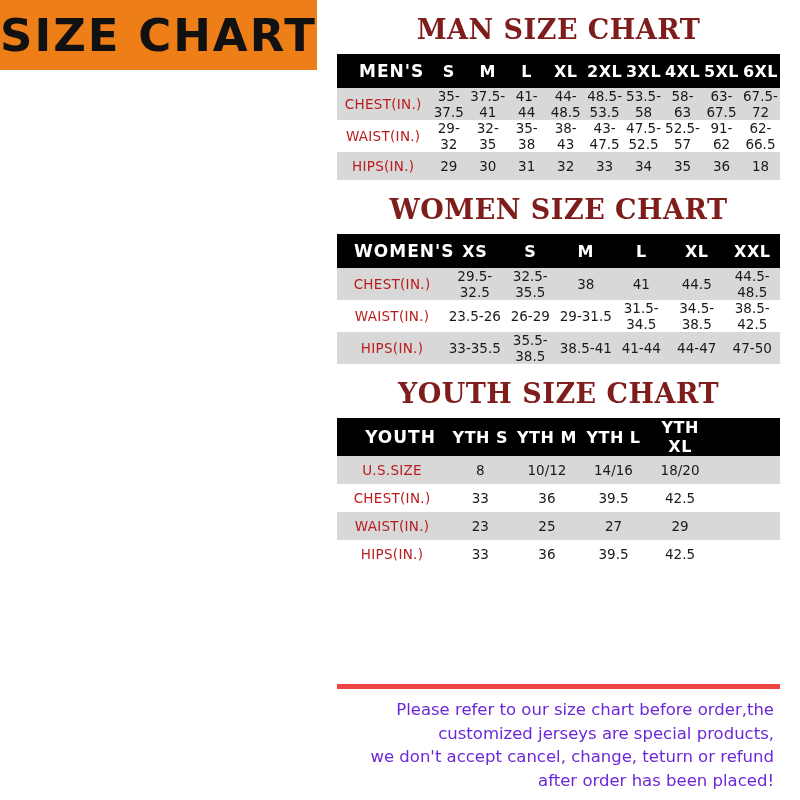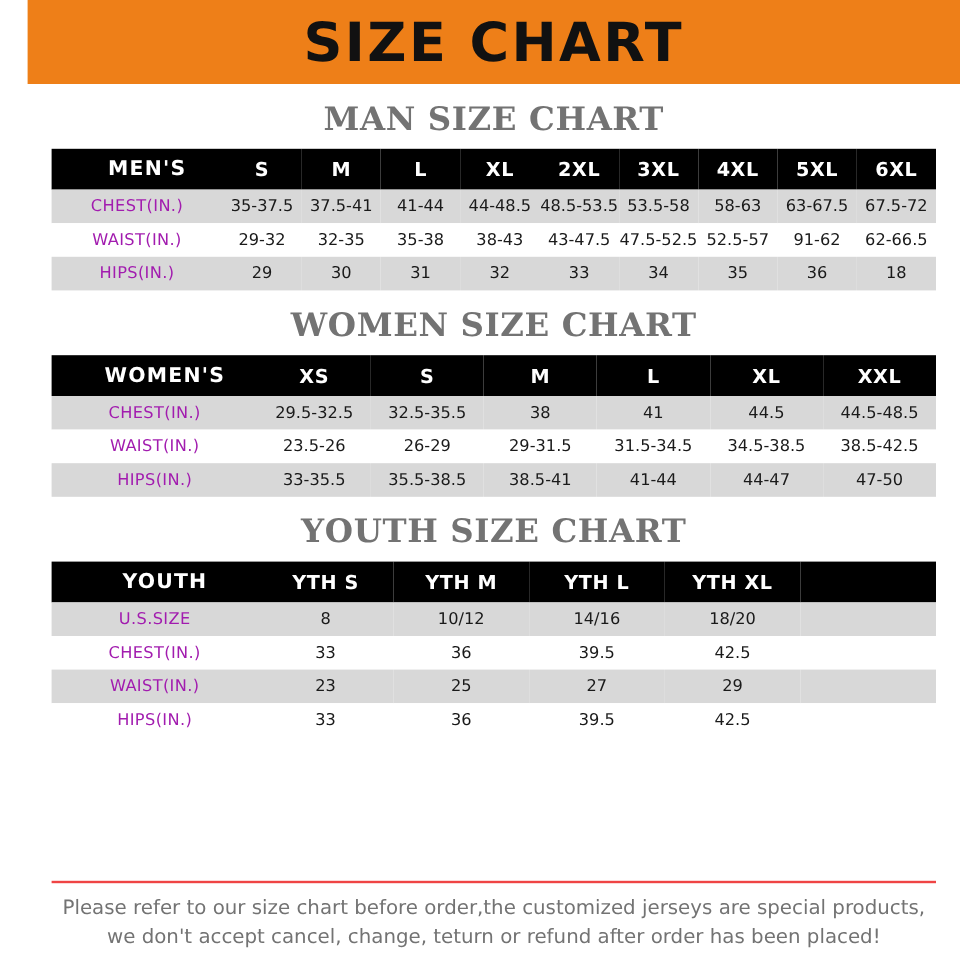--- a/index.html
+++ b/index.html
@@ -12,22 +12,20 @@
     background: #ffffff;
     font-family: "DejaVu Sans", sans-serif;
     overflow: hidden;
   }
   .page {
     position: relative;
     width: 800px;
     height: 800px;
     box-sizing: border-box;
     display: flex;
-    flex-direction: column;
-    padding-left: 23px;
   }
   .header-band {
     background: #ee7f18;
     height: 70px;
     display: flex;
     align-items: center;
     justify-content: center;
     flex: none;
   }
   .header-title {
@@ -46,21 +44,21 @@
     flex-direction: column;
   }
   .section {
     margin-top: 14px;
   }
   .section-title {
     text-align: center;
     font-family: "DejaVu Serif", serif;
     font-weight: bold;
     font-size: 27px;
-    color: #737373;
+    color: #7f1d1d;
     letter-spacing: 0.5px;
     margin-bottom: 9px;
   }
   table.size {
     border-collapse: collapse;
     width: 100%;
     table-layout: fixed;
   }
   table.size th,
   table.size td {
@@ -88,31 +86,31 @@
   }
   table.size tbody tr.alt td {
     background: #d8d8d8;
   }
   table.size tbody tr.plain td {
     background: #ffffff;
   }
   table.size tbody td.rowlabel {
     font-size: 13.5px;
     letter-spacing: 0.3px;
-    color: #a21caf;
+    color: #b91c1c;
   }
   .footer-note {
     margin-top: auto;
-    border-top: 2px solid #ef4444;
+    border-top: 5px solid #ef4444;
     padding: 9px 6px 8px 6px;
-    color: #737373;
+    color: #6d28d9;
     font-size: 16.5px;
     line-height: 1.42;
     font-family: "DejaVu Sans", sans-serif;
-    text-align: center;
+    text-align: right;
   }
 </style>
 </head>
 <body>
 
 <div class="page">
 
   <div class="header-band">
     <div class="header-title">SIZE CHART</div>
   </div>

